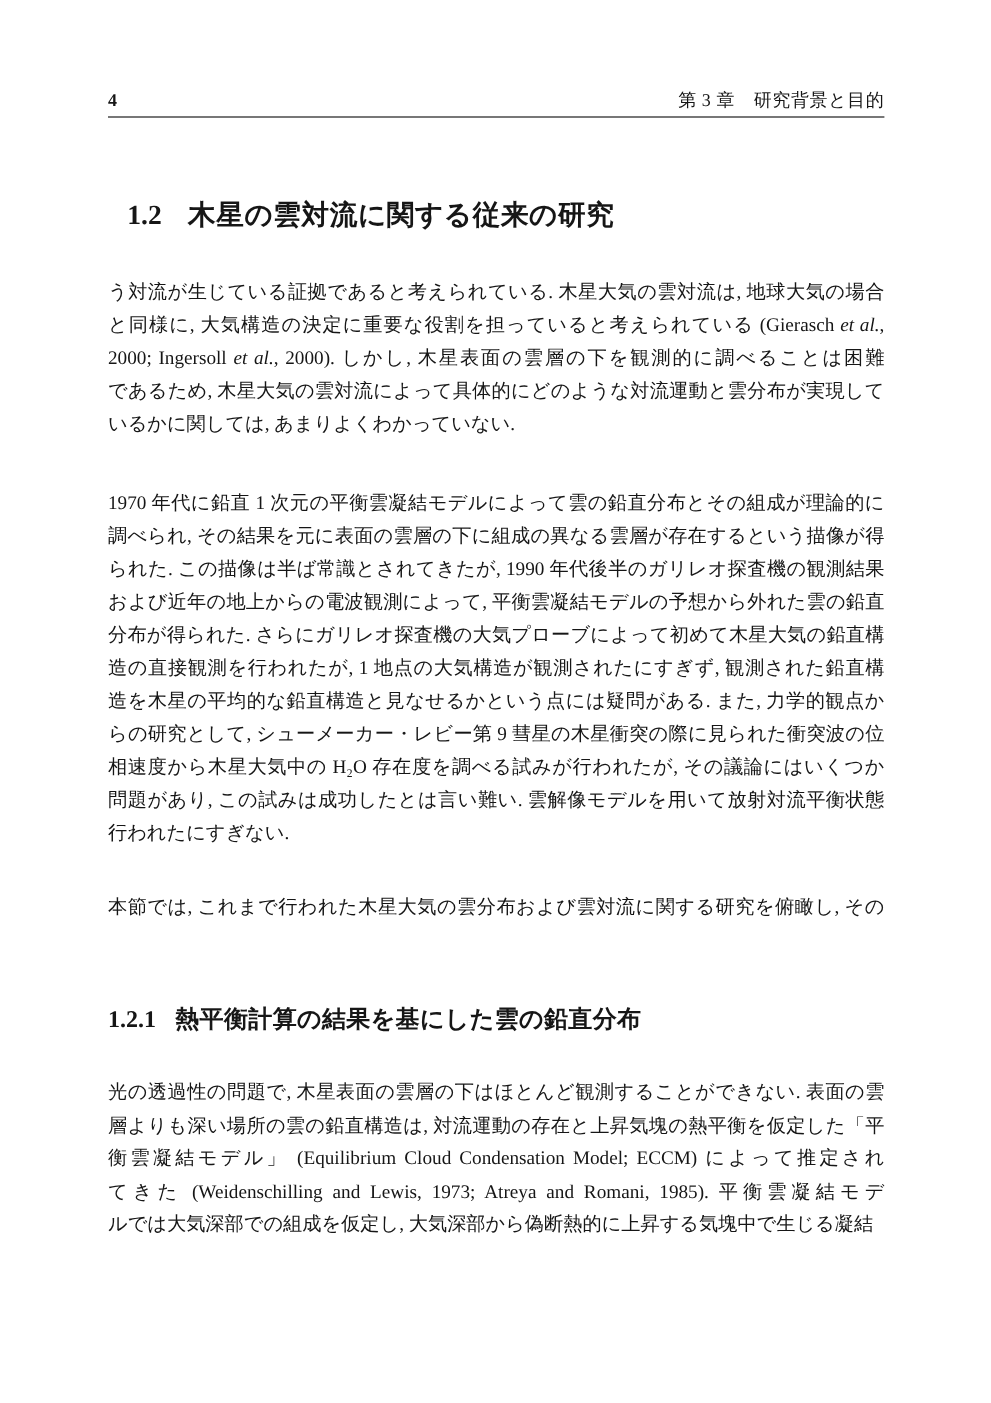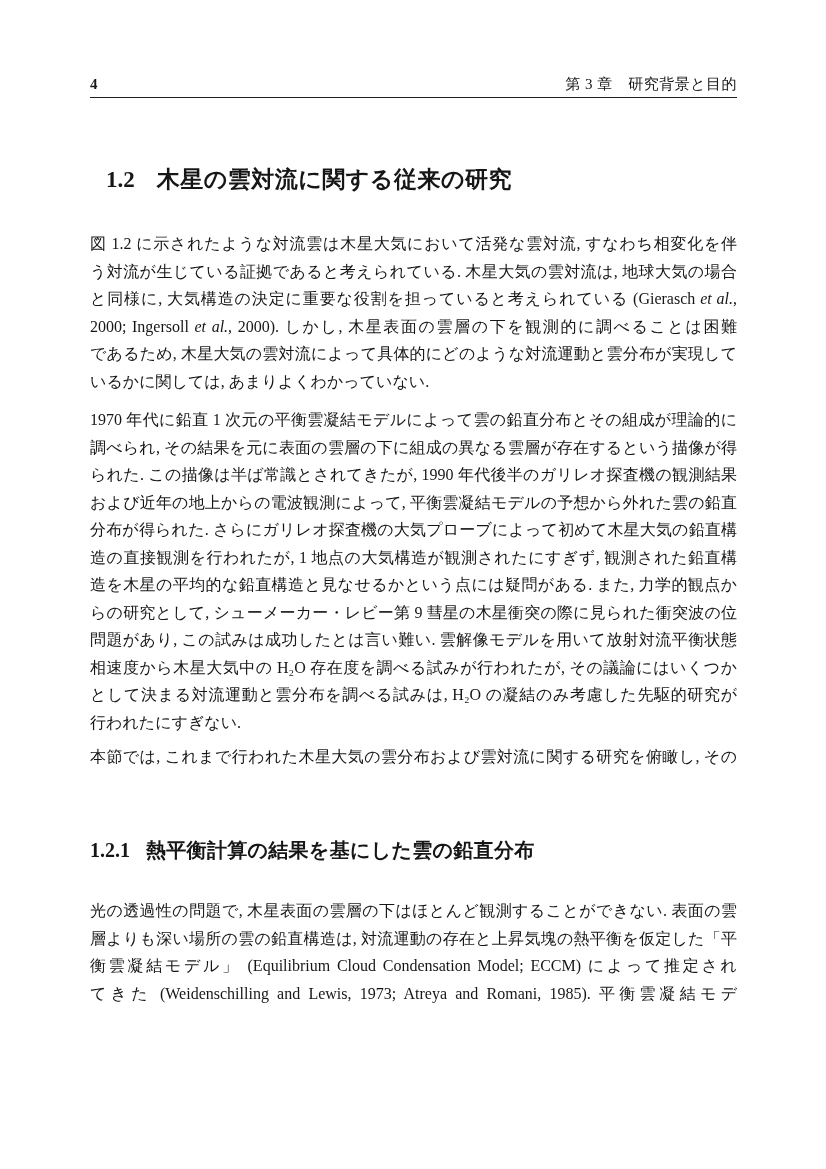--- a/index.html
+++ b/index.html
@@ -60,51 +60,50 @@
   <div class="header">
     <span class="page-number">4</span>
     <span class="running-title">第 3 章　研究背景と目的</span>
   </div>
 
   <div class="section-heading">
     <span class="num">1.2</span><span class="ttl">木星の雲対流に関する従来の研究</span>
   </div>
 
   <div class="para p1">
-    <div class="line">図 1.2 に示されたような対流雲は木星大気において活発な雲対流, すなわち相変化を伴</div>
     <div class="line">う対流が生じている証拠であると考えられている. 木星大気の雲対流は, 地球大気の場合</div>
     <div class="line">と同様に, 大気構造の決定に重要な役割を担っていると考えられている (Gierasch <i>et al.</i>,</div>
     <div class="line">2000; Ingersoll <i>et al.</i>, 2000). しかし, 木星表面の雲層の下を観測的に調べることは困難</div>
     <div class="line">であるため, 木星大気の雲対流によって具体的にどのような対流運動と雲分布が実現して</div>
     <div class="line last">いるかに関しては, あまりよくわかっていない.</div>
   </div>
 
   <div class="para p2">
     <div class="line">1970 年代に鉛直 1 次元の平衡雲凝結モデルによって雲の鉛直分布とその組成が理論的に</div>
     <div class="line">調べられ, その結果を元に表面の雲層の下に組成の異なる雲層が存在するという描像が得</div>
     <div class="line">られた. この描像は半ば常識とされてきたが, 1990 年代後半のガリレオ探査機の観測結果</div>
     <div class="line">および近年の地上からの電波観測によって, 平衡雲凝結モデルの予想から外れた雲の鉛直</div>
     <div class="line">分布が得られた. さらにガリレオ探査機の大気プローブによって初めて木星大気の鉛直構</div>
     <div class="line">造の直接観測を行われたが, 1 地点の大気構造が観測されたにすぎず, 観測された鉛直構</div>
     <div class="line">造を木星の平均的な鉛直構造と見なせるかという点には疑問がある. また, 力学的観点か</div>
     <div class="line">らの研究として, シューメーカー・レビー第 9 彗星の木星衝突の際に見られた衝突波の位</div>
+    <div class="line">相速度から木星大気中の H₂O 存在度を調べる試みが行われたが, その議論にはいくつか</div>
     <div class="line">問題があり, この試みは成功したとは言い難い. 雲解像モデルを用いて放射対流平衡状態</div>
-    <div class="line">相速度から木星大気中の H₂O 存在度を調べる試みが行われたが, その議論にはいくつか</div>
-    <div class="line">として決まる対流運動と雲分布を調べる試みは, H₂O の凝結のみ考慮した先駆的研究が</div>
     <div class="line last">行われたにすぎない.</div>
   </div>
 
   <div class="para p3">
     <div class="line">本節では, これまで行われた木星大気の雲分布および雲対流に関する研究を俯瞰し, その</div>
   </div>
 
   <div class="subsection-heading">
     <span class="num">1.2.1</span><span class="ttl">熱平衡計算の結果を基にした雲の鉛直分布</span>
   </div>
 
   <div class="para p4">
     <div class="line">光の透過性の問題で, 木星表面の雲層の下はほとんど観測することができない. 表面の雲</div>
     <div class="line">層よりも深い場所の雲の鉛直構造は, 対流運動の存在と上昇気塊の熱平衡を仮定した「平</div>
     <div class="line">衡雲凝結モデル」 (Equilibrium Cloud Condensation Model; ECCM) によって推定され</div>
     <div class="line">てきた (Weidenschilling and Lewis, 1973; Atreya and Romani, 1985). 平衡雲凝結モデ</div>
+    <div class="line last">ルでは大気深部での組成を仮定し, 大気深部から偽断熱的に上昇する気塊中で生じる凝結</div>
   </div>
 
 </div>
 
 </body></html>

